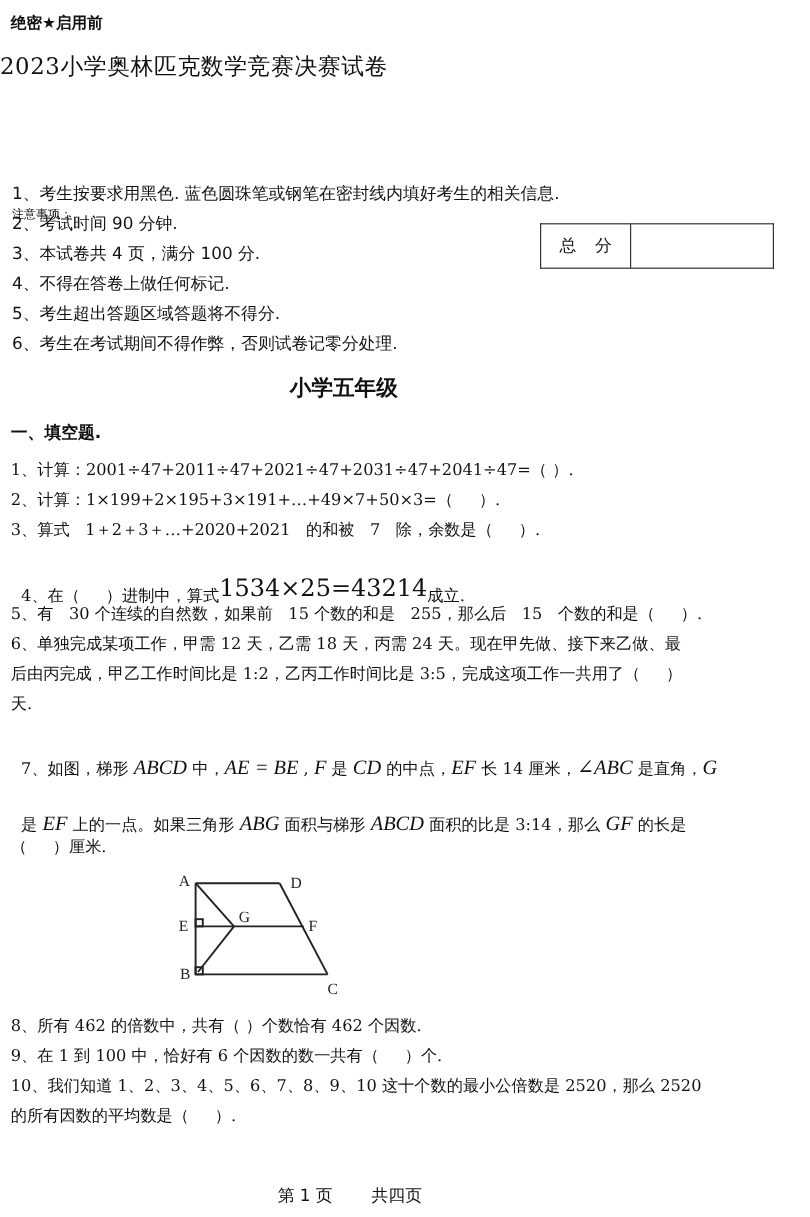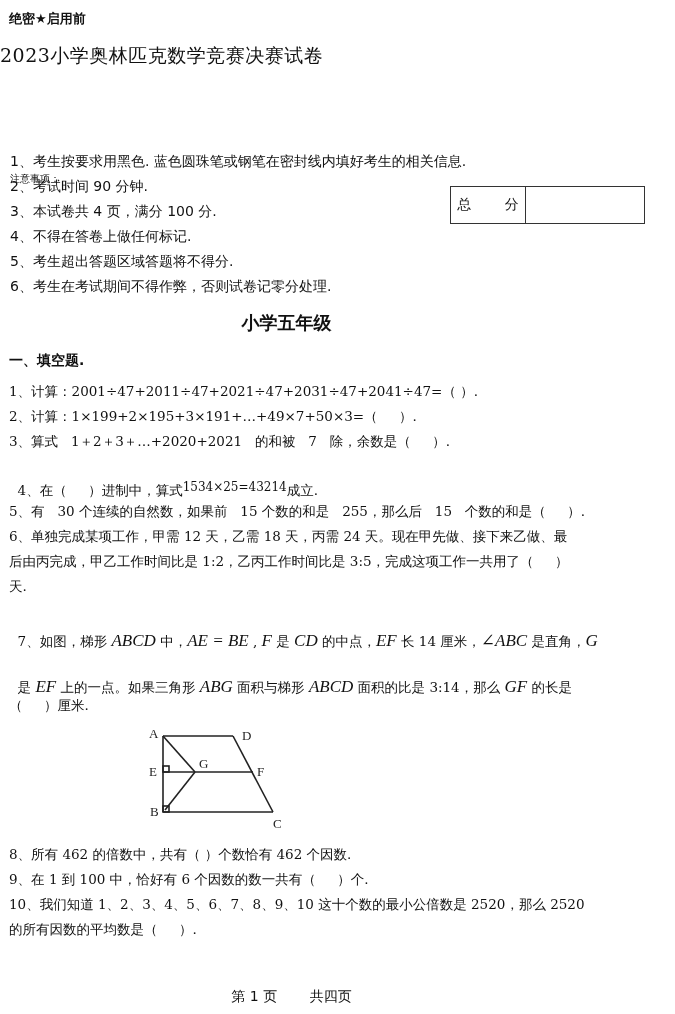--- a/index.html
+++ b/index.html
@@ -8,21 +8,21 @@
   .abs { position: absolute; white-space: nowrap; }
   .sans { font-family: "DejaVu Sans", "Liberation Sans", sans-serif; }
   .serif { font-family: "DejaVu Serif", "Liberation Serif", serif; }
   .math { font-family: "Liberation Serif", "DejaVu Serif", serif; font-style: italic; font-size: 17px; }
   .secret { left: 9px; top: 10px; font-size: 13px; font-weight: bold; }
   .title { left: 0; width: 675px; top: 43px; text-align: left; font-size: 19px; letter-spacing: 0.5px; }
   .notes-head { left: 10px; top: 128px; font-size: 10px; margin-top: 44px; }
   .note { left: 10px; font-size: 14px; }
   table.score { position: absolute; left: 450px; top: 186px; width: 195px; border-collapse: collapse; }
   table.score td { border: 1.5px solid #333; height: 37px; font-size: 14px; }
-  table.score td.lbl { width: 75px; text-align: center; font-family: Liberation Mono, monospace; }
+  table.score td.lbl { width: 75px; text-align: center; font-family: Liberation Sans, sans-serif; }
   .grade { left: 0; width: 573px; top: 311px; text-align: center; font-size: 18px; font-weight: bold; }
   .section { left: 9px; top: 352px; font-size: 14px; font-weight: bold; }
   .q { left: 9px; font-size: 13.5px; }
   .figure { position: absolute; left: 135px; top: 724px; width: 160px; height: 112px; }
   .figure svg { width: 100%; height: 100%; }
   .footer { left: 0; width: 583px; top: 988px; text-align: center; font-size: 14px; }
   .footer span { margin: 0 14px; }
 </style>
 </head>
 <body>
@@ -48,21 +48,21 @@
   </table>
 
 <div class="abs grade serif">小学五年级</div>
 <div class="abs section sans">一、填空题.</div>
 
 <div class="abs q serif" style="top:383px">1、计算：2001÷47+2011÷47+2021÷47+2031÷47+2041÷47=（     ）.</div>
 <div class="abs q serif" style="top:408px; white-space:pre">2、计算：1×199+2×195+3×191+…+49×7+50×3=（     ）.</div>
 <div class="abs q serif" style="top:433px; white-space:pre">3、算式   1＋2＋3＋…+2020+2021   的和被   7   除，余数是（     ）.</div>
 
 <div class="abs q serif" style="top:466px; white-space:pre">
-  <span>4、在（     ）进制中，算式</span><span style="font-size:12px; position:relative; top:-4px">1534×25=43214</span><span>成立.</span>
+  <span>4、在（     ）进制中，算式</span><span style="font-size:20px; position:relative; top:-4px">1534×25=43214</span><span>成立.</span>
 </div>
 
 <div class="abs q serif" style="top:503px; white-space:pre">5、有   30 个连续的自然数，如果前   15 个数的和是   255，那么后   15   个数的和是（     ）.</div>
 <div class="abs q serif" style="top:528px; white-space:pre">6、单独完成某项工作，甲需 12 天，乙需 18 天，丙需 24 天。现在甲先做、接下来乙做、最</div>
 <div class="abs q serif" style="top:553px; white-space:pre">后由丙完成，甲乙工作时间比是 1:2，乙丙工作时间比是 3:5，完成这项工作一共用了（     ）</div>
 <div class="abs q serif" style="top:578px">天.</div>
 
 <div class="abs q serif" style="top:614px; white-space:pre">
   <span>7、如图，梯形 </span><span class="math">ABCD</span><span> 中，</span><span class="math">AE = BE</span><span> , </span><span class="math">F</span><span> 是 </span><span class="math">CD</span><span> 的中点，</span><span class="math">EF</span><span> 长 14 厘米，</span><span class="math">∠ABC</span><span> 是直角，</span><span class="math">G</span>
 </div>

